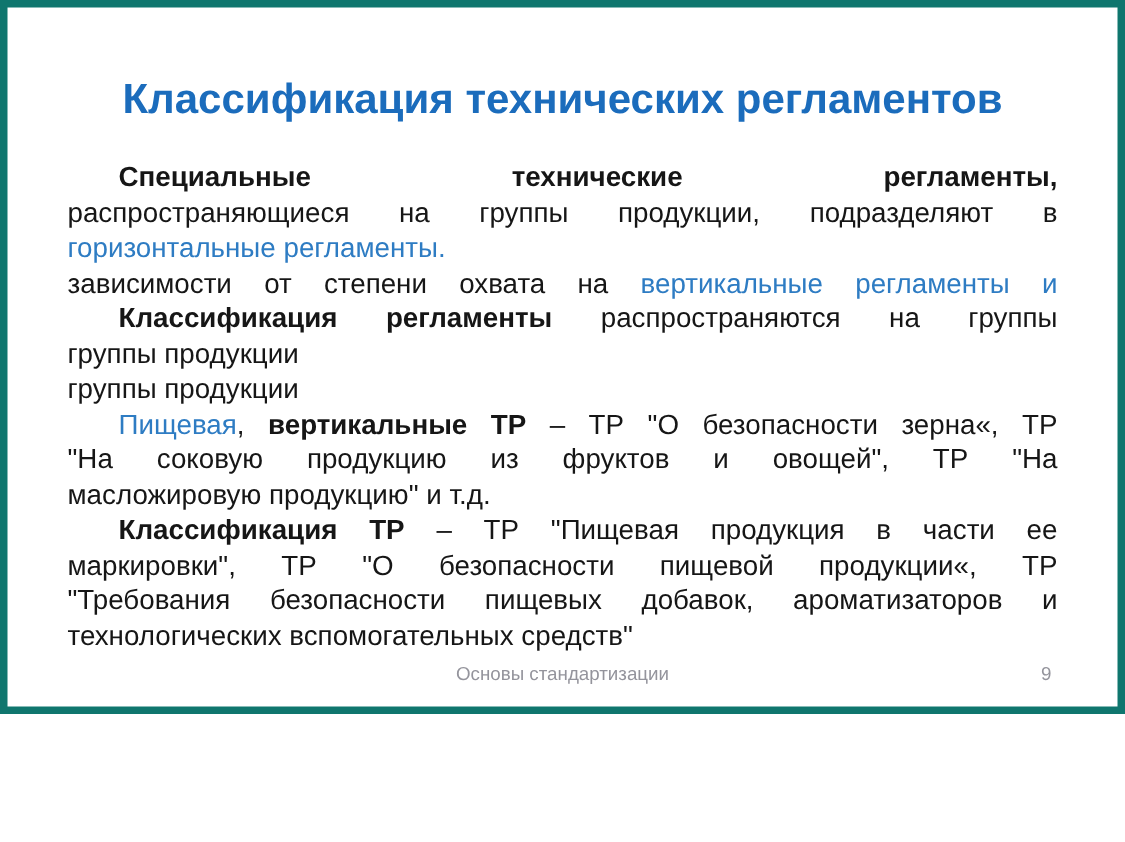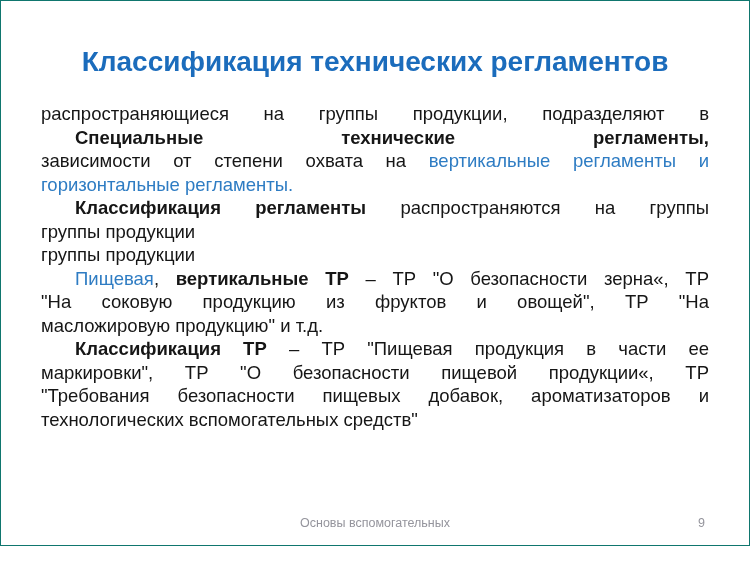--- a/index.html
+++ b/index.html
@@ -3,24 +3,24 @@
 <meta charset="utf-8">
 <style>
   html, body {
     margin: 0;
     padding: 0;
     background: #ffffff;
   }
   .page {
     position: relative;
     width: 750px;
-    height: 546px;
+    height: 476px;
     box-sizing: border-box;
     background: #ffffff;
-    border: 1px solid #0f766e;
+    border: 5px solid #0f766e;
     font-family: "Liberation Sans", sans-serif;
     overflow: hidden;
   }
   .slide-title {
     margin: 44px 28px 0 28px;
     text-align: center;
     font-size: 28px;
     line-height: 34px;
     font-weight: bold;
     color: var(--title-blue, #1b6cbc);
@@ -63,24 +63,24 @@
   }
 </style>
 </head>
 <body>
 
 <div class="page">
   <div class="slide-title">Классификация технических регламентов</div>
 
   <div class="slide-body">
       <div class="para">
+        <div class="line indent"><span class="run bold">Специальные технические регламенты,</span></div>
         <div class="line"><span class="run normal">распространяющиеся на группы продукции, подразделяют в</span></div>
-        <div class="line indent"><span class="run bold">Специальные технические регламенты,</span></div>
+        <div class="line last"><span class="run blue">горизонтальные регламенты.</span></div>
         <div class="line"><span class="run normal">зависимости от степени охвата на </span><span class="run blue">вертикальные регламенты и</span></div>
-        <div class="line last"><span class="run blue">горизонтальные регламенты.</span></div>
       </div>
       <div class="para">
         <div class="line indent"><span class="run bold">Классификация регламенты</span><span class="run normal"> распространяются на группы</span></div>
         <div class="line last"><span class="run normal">группы продукции</span></div>
       </div>
       <div class="para">
         <div class="line last"><span class="run normal">группы продукции</span></div>
       </div>
       <div class="para">
         <div class="line indent"><span class="run blue">Пищевая</span><span class="run normal">, </span><span class="run bold">вертикальные ТР</span><span class="run normal"> – ТР "О безопасности зерна«, ТР</span></div>
@@ -88,16 +88,16 @@
         <div class="line last"><span class="run normal">масложировую продукцию" и т.д.</span></div>
       </div>
       <div class="para">
         <div class="line indent"><span class="run bold">Классификация ТР</span><span class="run normal"> – ТР "Пищевая продукция в части ее</span></div>
         <div class="line"><span class="run normal">маркировки", ТР "О безопасности пищевой продукции«, ТР</span></div>
         <div class="line"><span class="run normal">"Требования безопасности пищевых добавок, ароматизаторов и</span></div>
         <div class="line last"><span class="run normal">технологических вспомогательных средств"</span></div>
       </div>
     </div>
 
-  <div class="footer-title">Основы вспомогательных</div>
+  <div class="footer-title">Основы стандартизации</div>
 
   <div class="page-number">9</div>
 </div>
 
 </body></html>

